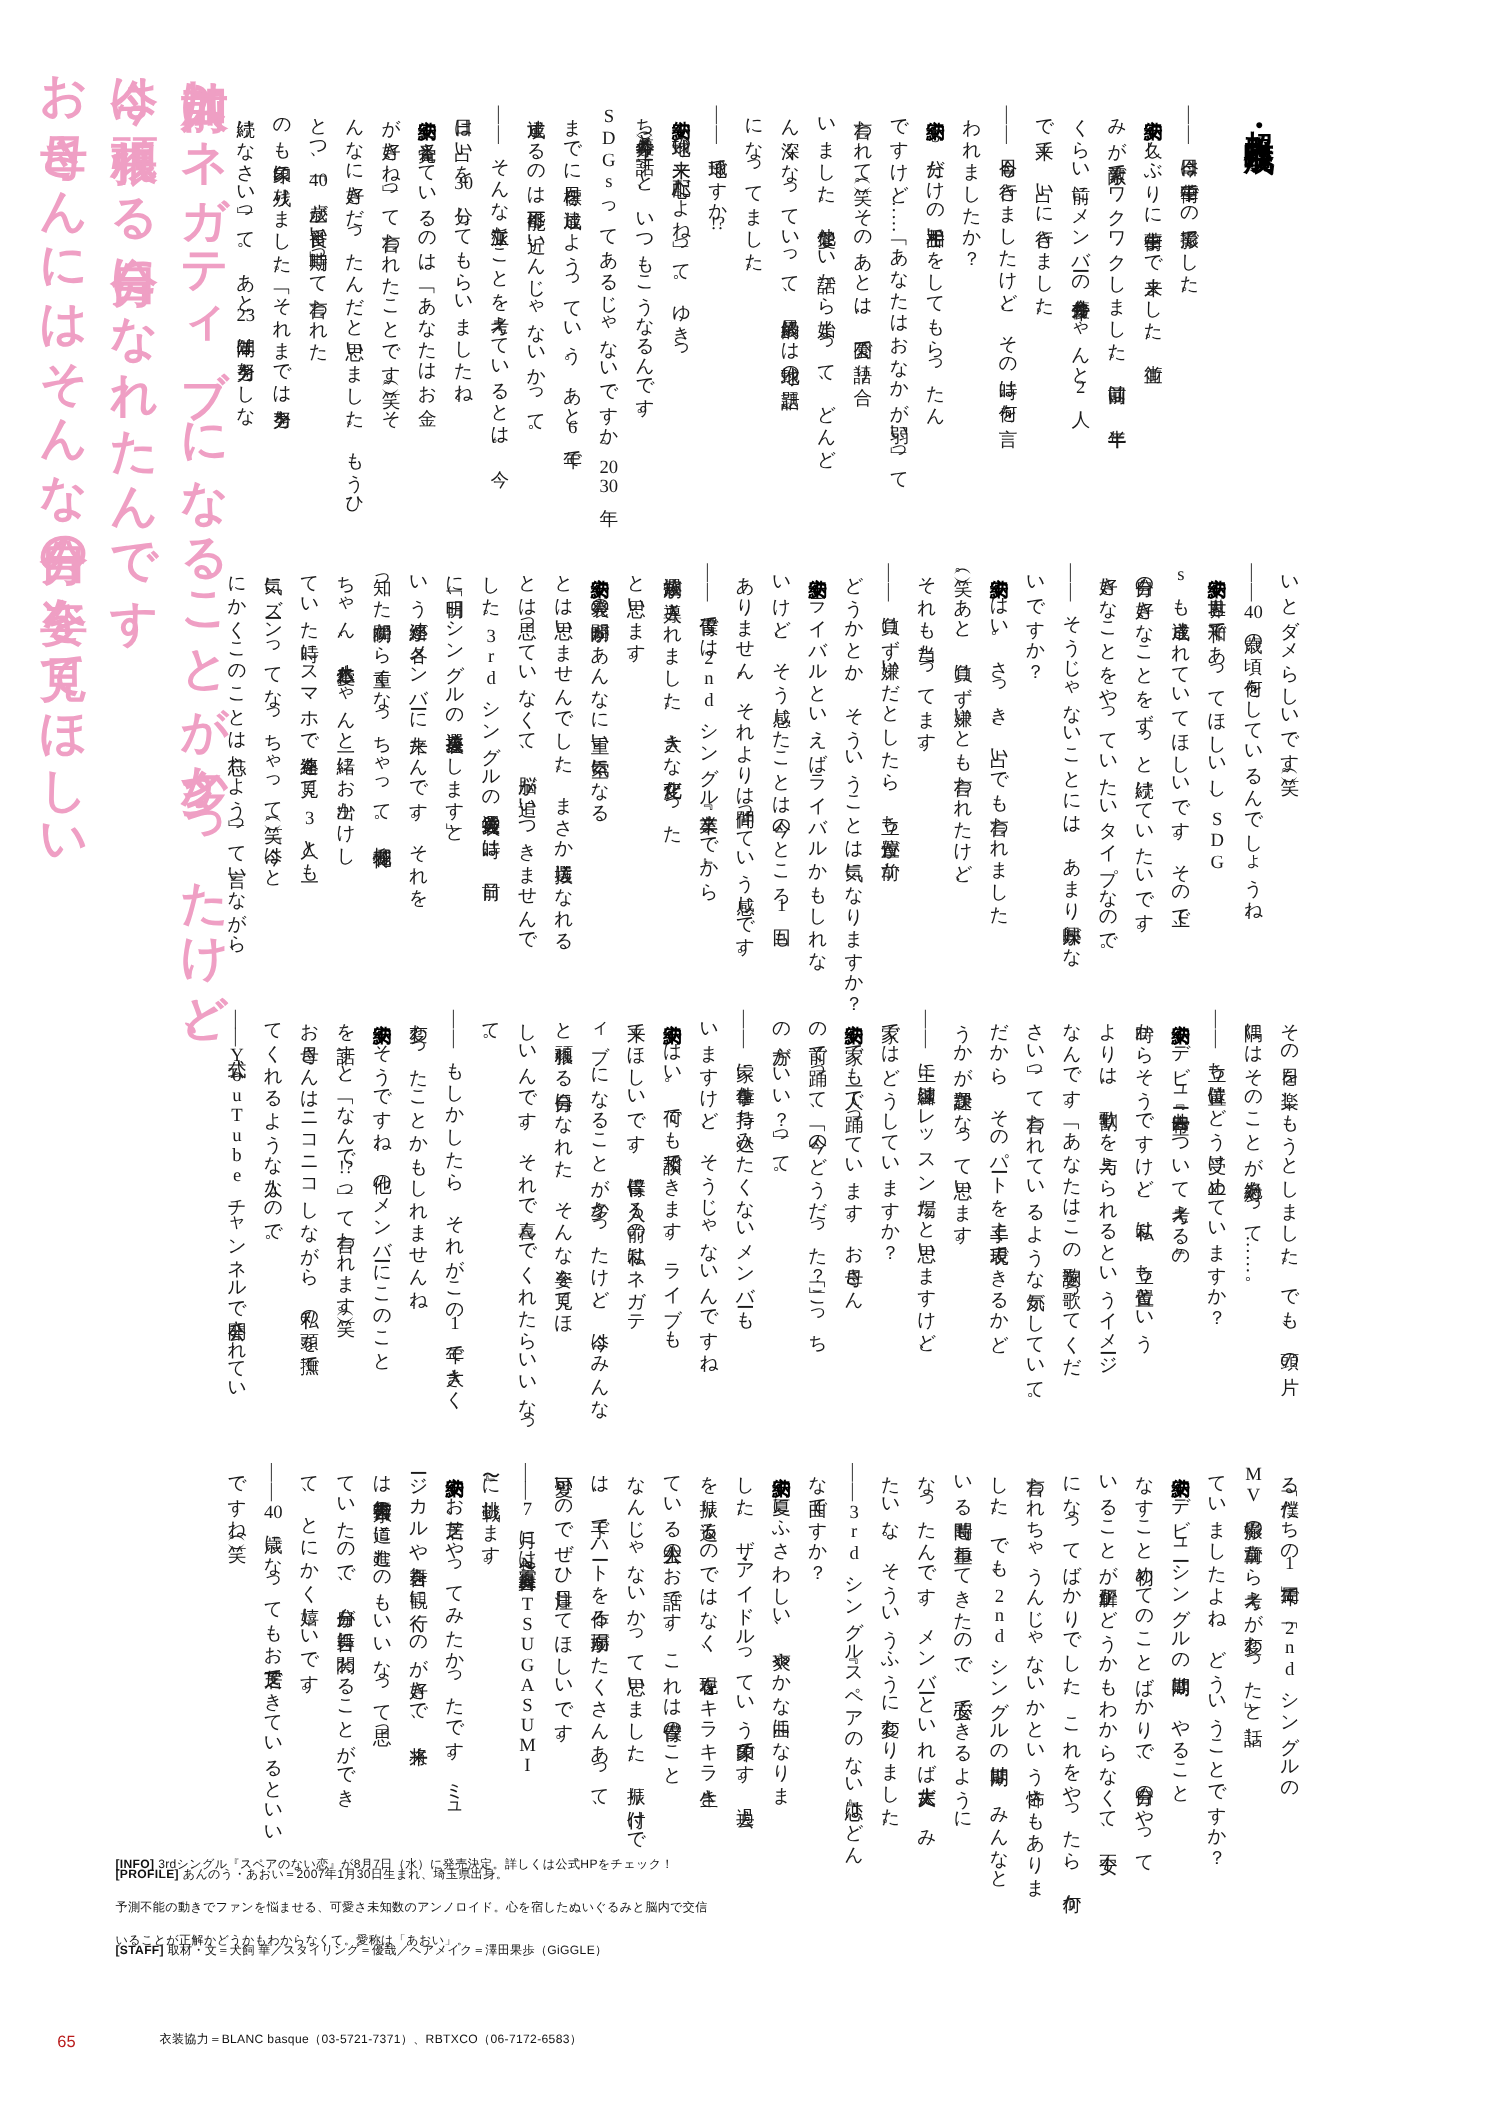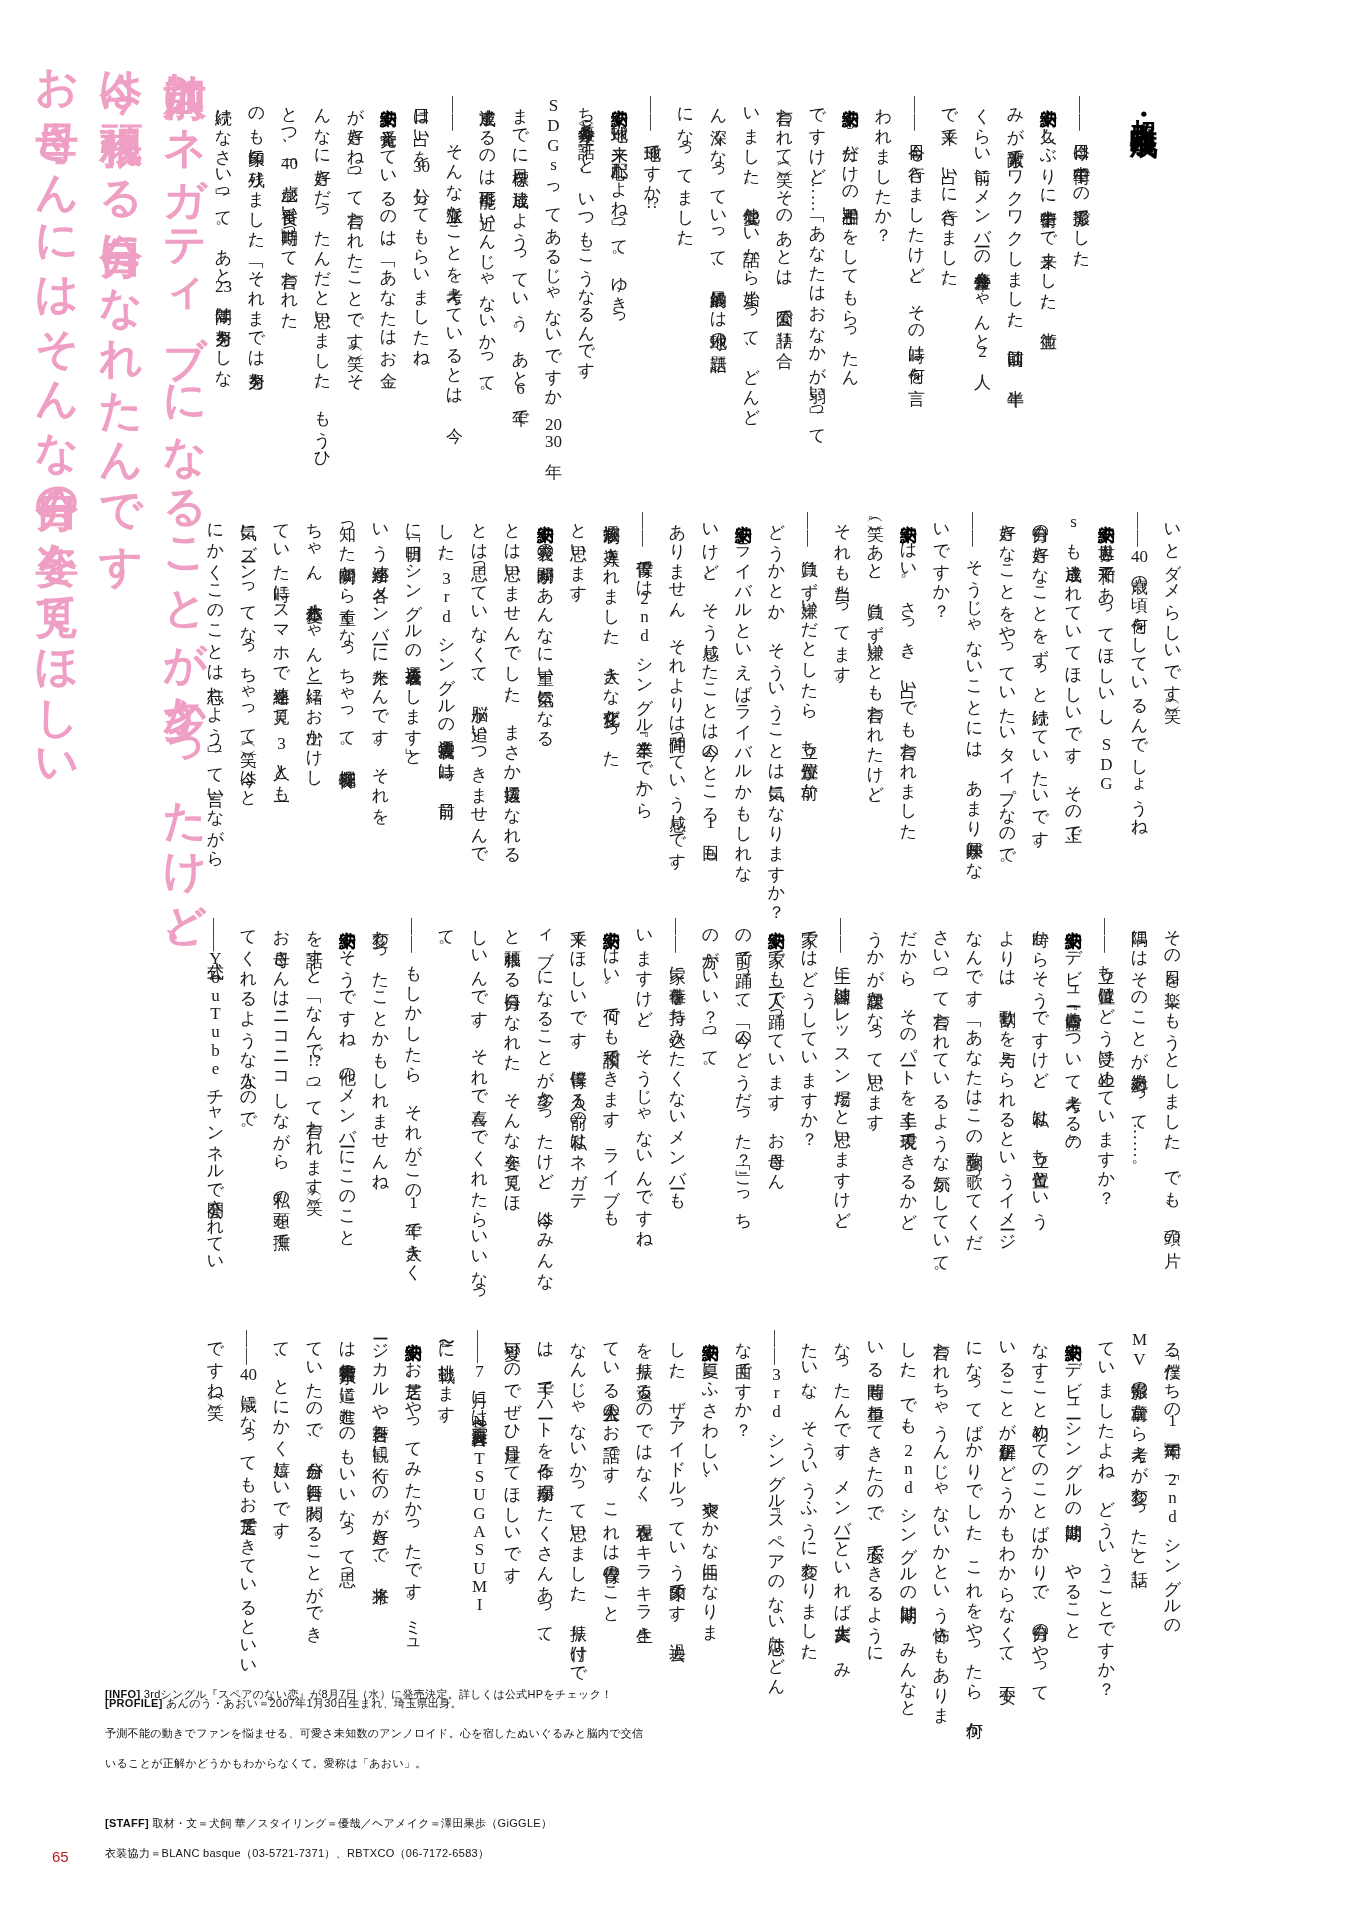--- a/index.html
+++ b/index.html
@@ -190,18 +190,18 @@
       <div class="vcol">て、とにかく嬉しいです。</div>
       <div class="vcol">——<i class="tcy">40</i>歳になってもお芝居できているといい</div>
       <div class="vcol">ですね（笑）。</div>
     </section>
 
   <footer>
       <div class="footer-line" style="top: 1696px;"><span class="flabel">[PROFILE] </span>あんのう・あおい＝2007年1月30日生まれ、埼玉県出身。</div>
       <div class="footer-line" style="top: 1726px; font-family: Liberation Mono, monospace;">予測不能の動きでファンを悩ませる、可愛さ未知数のアンノロイド。心を宿したぬいぐるみと脳内で交信</div>
       <div class="footer-line" style="top: 1756px;">いることが正解かどうかもわからなくて。愛称は「あおい」。</div>
       <div class="footer-line" style="top: 1687px;"><span class="flabel">[INFO] </span>3rdシングル『スペアのない恋』が8月7日（水）に発売決定。詳しくは公式HPをチェック！</div>
-      <div class="footer-line" style="top: 1816px;"><span class="flabel">[STAFF] </span>取材・文＝犬飼 華／スタイリング＝優哉／ヘアメイク＝澤田果歩（GiGGLE）</div>
-      <div class="footer-line" style="top: 1846px;">衣装協力＝BLANC basque（03-5721-7371）、RBTXCO（06-7172-6583）</div>
+      <div class="footer-line" style="top: 1765px;"><span class="flabel">[STAFF] </span>取材・文＝犬飼 華／スタイリング＝優哉／ヘアメイク＝澤田果歩（GiGGLE）</div>
+      <div class="footer-line" style="top: 1846px; margin-left: 40px;">衣装協力＝BLANC basque（03-5721-7371）、RBTXCO（06-7172-6583）</div>
     </footer>
   <div class="pagenum">65</div>
 
 </div>
 
 </body></html>

